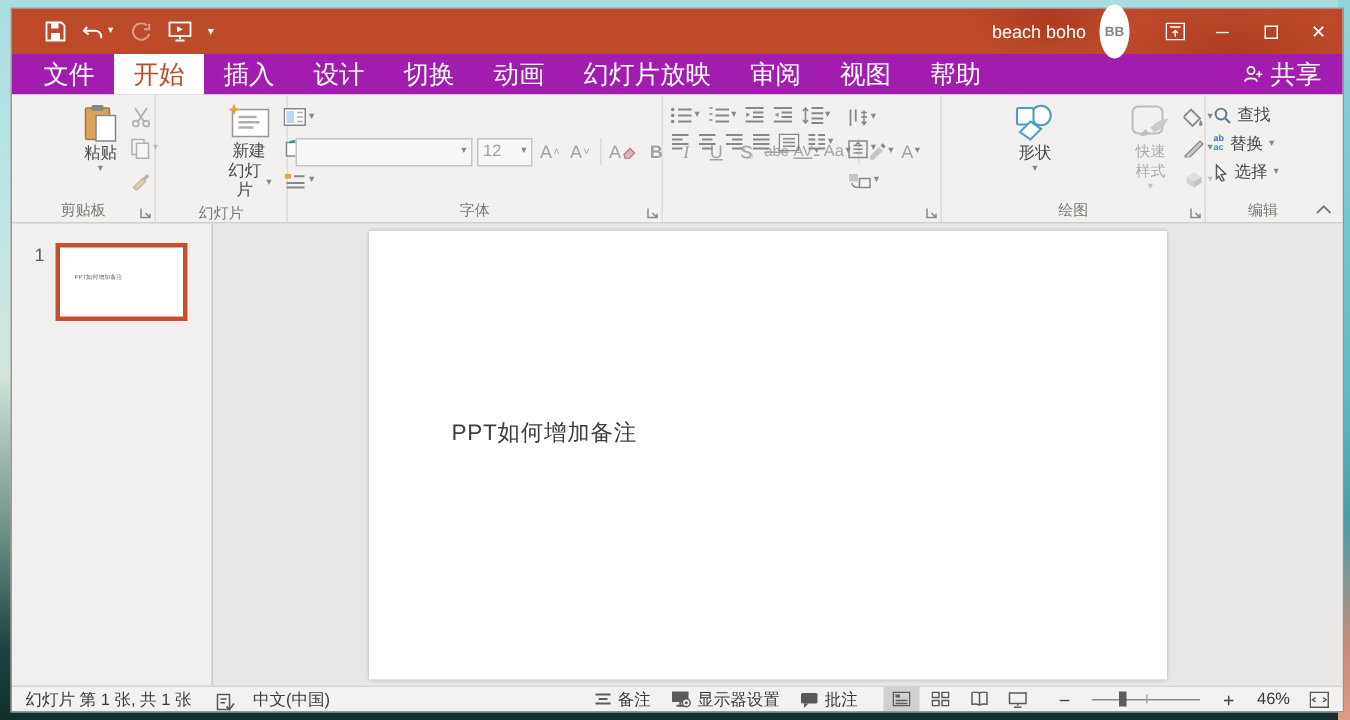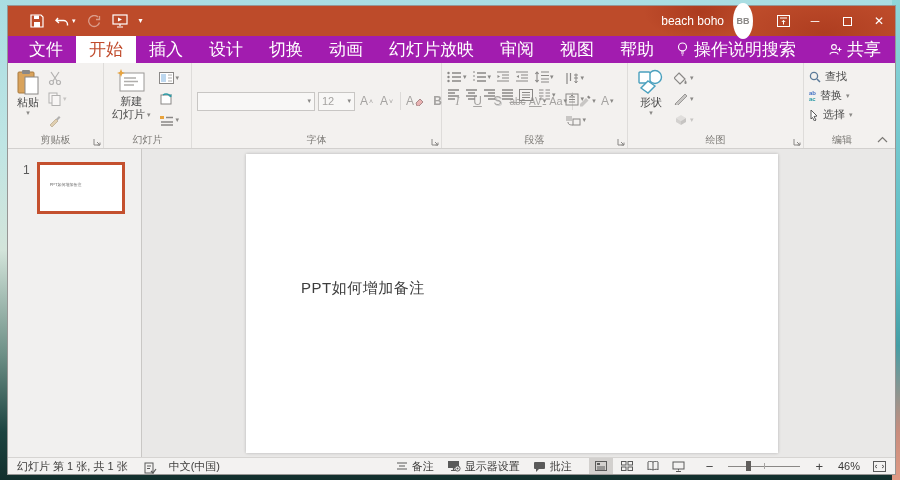--- a/index.html
+++ b/index.html
@@ -34,21 +34,21 @@
   .tab.active{background:#FFFFFF;color:#C04B2C;}
   .tellme{display:flex;align-items:center;gap:6px;margin-left:10px;white-space:nowrap;}
   .share{margin-left:auto;margin-right:14px;display:flex;align-items:center;gap:5px;white-space:nowrap;}
   
   .ribbon{height:86px;background:#F3F1EF;display:flex;border-bottom:1px solid #D2D0CE;position:relative;flex:0 0 auto;}
   .group{display:flex;flex-direction:column;border-right:1px solid #DEDCDA;position:relative;flex:0 0 auto;}
   .gbody{flex:1;display:flex;padding:5px 3px 0 5px;gap:3px;}
   .glabel{height:16px;font-size:10px;color:#7b7975;display:flex;align-items:center;justify-content:center;}
   .launcher{position:absolute;right:2px;bottom:2px;}
   .bigbtn{display:flex;flex-direction:column;align-items:center;justify-content:flex-start;
-    font-size:11px;color:#4a4a4a;padding:1px 3px;line-height:13px;text-align:center;}
+    font-size:11px;color:#4a4a4a;padding:1px 3px;line-height:13px;text-align:center;margin-left:39px;}
   .bigbtn .caret{margin-top:1px;}
   .minicol{display:flex;flex-direction:column;justify-content:flex-start;gap:3px;padding-top:1px;}
   .minibtn{display:flex;align-items:center;gap:2px;height:18px;padding:0 2px;}
   .caret{font-size:7px;color:#8a8886;line-height:6px;}
   .disabled{opacity:.42;}
   .fontgrp .gbody{flex-direction:row;gap:5px;padding-top:7px;}
   .frow{display:flex;align-items:center;gap:3px;}
   .combo{height:19px;border:1px solid #C8C6C4;background:#F8F7F6;display:flex;align-items:center;
     justify-content:space-between;padding:0 3px;font-size:11px;color:#A5A3A1;}
   .fbtn{min-width:17px;height:18px;display:flex;align-items:center;justify-content:center;
@@ -145,27 +145,20 @@
     <span class="tab">文件</span>
     <span class="tab active">开始</span>
     <span class="tab">插入</span>
     <span class="tab">设计</span>
     <span class="tab">切换</span>
     <span class="tab">动画</span>
     <span class="tab">幻灯片放映</span>
     <span class="tab">审阅</span>
     <span class="tab">视图</span>
     <span class="tab">帮助</span>
-    <span class="tellme">
-      <svg width="11" height="15" viewBox="0 0 11 15">
-          <circle cx="5.5" cy="5" r="4" fill="none" stroke="#fff" stroke-width="1.1"></circle>
-          <path d="M4 9 h3 M4 11 h3 M4.7 13 h1.6" stroke="#fff" stroke-width="1.1"></path>
-        </svg>
-      <span>操作说明搜索</span>
-    </span>
     <span class="share">
       <svg width="13" height="13" viewBox="0 0 13 13">
           <circle cx="5" cy="4" r="2.4" fill="none" stroke="#fff" stroke-width="1.1"></circle>
           <path d="M1 11.5 c0-3 8-3 8 0" fill="none" stroke="#fff" stroke-width="1.1"></path>
           <path d="M10.5 4.5 v4 M8.5 6.5 h4" stroke="#fff" stroke-width="1.1"></path>
         </svg>
       <span>共享</span>
     </span>
   </div>
 
@@ -412,37 +405,45 @@
           <span class="minibtn">
             <svg width="16" height="12" viewBox="0 0 16 12">
                 <rect x="1" y="2" width="6" height="5" fill="#C8C6C4"></rect>
                 <rect x="8" y="5" width="7" height="6" fill="none" stroke="#8a8886"></rect>
                 <path d="M3 8 c0 3 3 3 5 3" fill="none" stroke="#8a8886"></path>
               </svg>
               <span class="caret">▾</span>
           </span>
         </div>
       </div>
-      <div class="glabel">段落</div>
       <span class="launcher">
         <svg width="8" height="8" viewBox="0 0 8 8">
             <path d="M1 1 v6 h6 M4 4 l3 3 M7 4.5 V7 H4.5" fill="none" stroke="#8a8886"></path>
           </svg>
       </span>
     </div>
 
     <div class="group" style="width:176px">
       <div class="gbody">
         <div class="bigbtn">
           <svg width="30" height="27" viewBox="0 0 30 27">
               <circle cx="19" cy="8" r="6.5" fill="#fff" stroke="#4AA0BE" stroke-width="1.4"></circle>
               <rect x="3" y="3" width="11" height="11" rx="1" fill="#fff" stroke="#4AA0BE" stroke-width="1.4"></rect>
               <path d="M12 12 l7 5-7 7-7-5z" fill="#fff" stroke="#4AA0BE" stroke-width="1.4"></path>
             </svg>
           <span>形状</span>
+          <span class="caret">▾</span>
+        </div>
+        <div class="bigbtn disabled" style="width:56px;font-size:10px">
+          <svg width="28" height="26" viewBox="0 0 28 26">
+              <rect x="2" y="2" width="20" height="18" rx="4" fill="none" stroke="#7a7876" stroke-width="1.4"></rect>
+              <path d="M14 16 c4-4 8-6 12-6-2 4-6 9-10 9z" fill="#9a9896"></path>
+              <path d="M13 20 c-2 2-5 2-6 1 2-1 2-3 4-4z" fill="#7a7876"></path>
+            </svg>
+          <span>快速样式</span>
           <span class="caret">▾</span>
         </div>
         <div class="minicol">
           <span class="minibtn">
             <svg width="14" height="13" viewBox="0 0 14 13">
                 <path d="M5 1 l6 6-5 5-6-6z" fill="none" stroke="#8a8886" stroke-width="1.2"></path>
                 <path d="M11.5 8 c1.5 2 1.5 4 0 4s-1.5-2 0-4z" fill="#8a8886"></path>
               </svg>
               <span class="caret">▾</span>
           </span>

